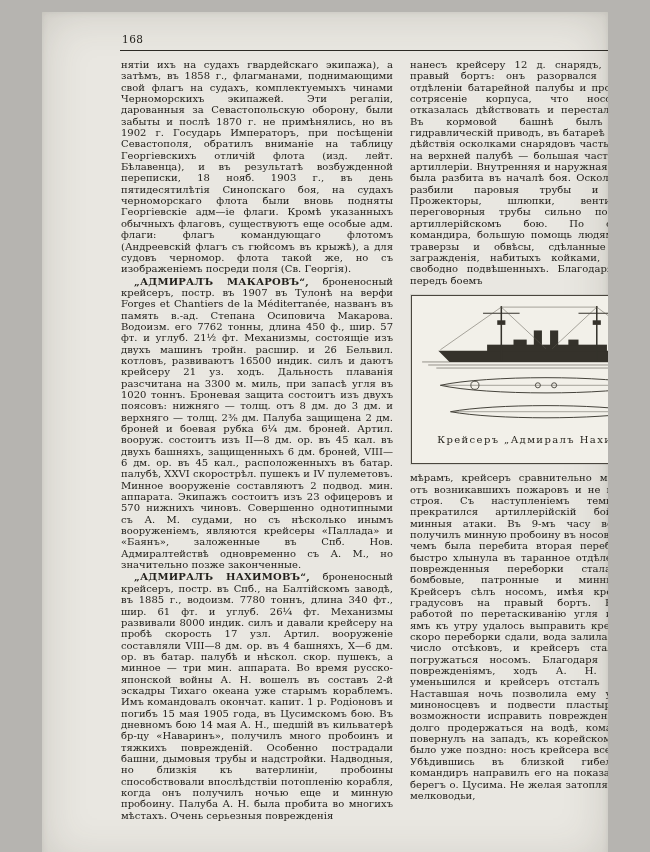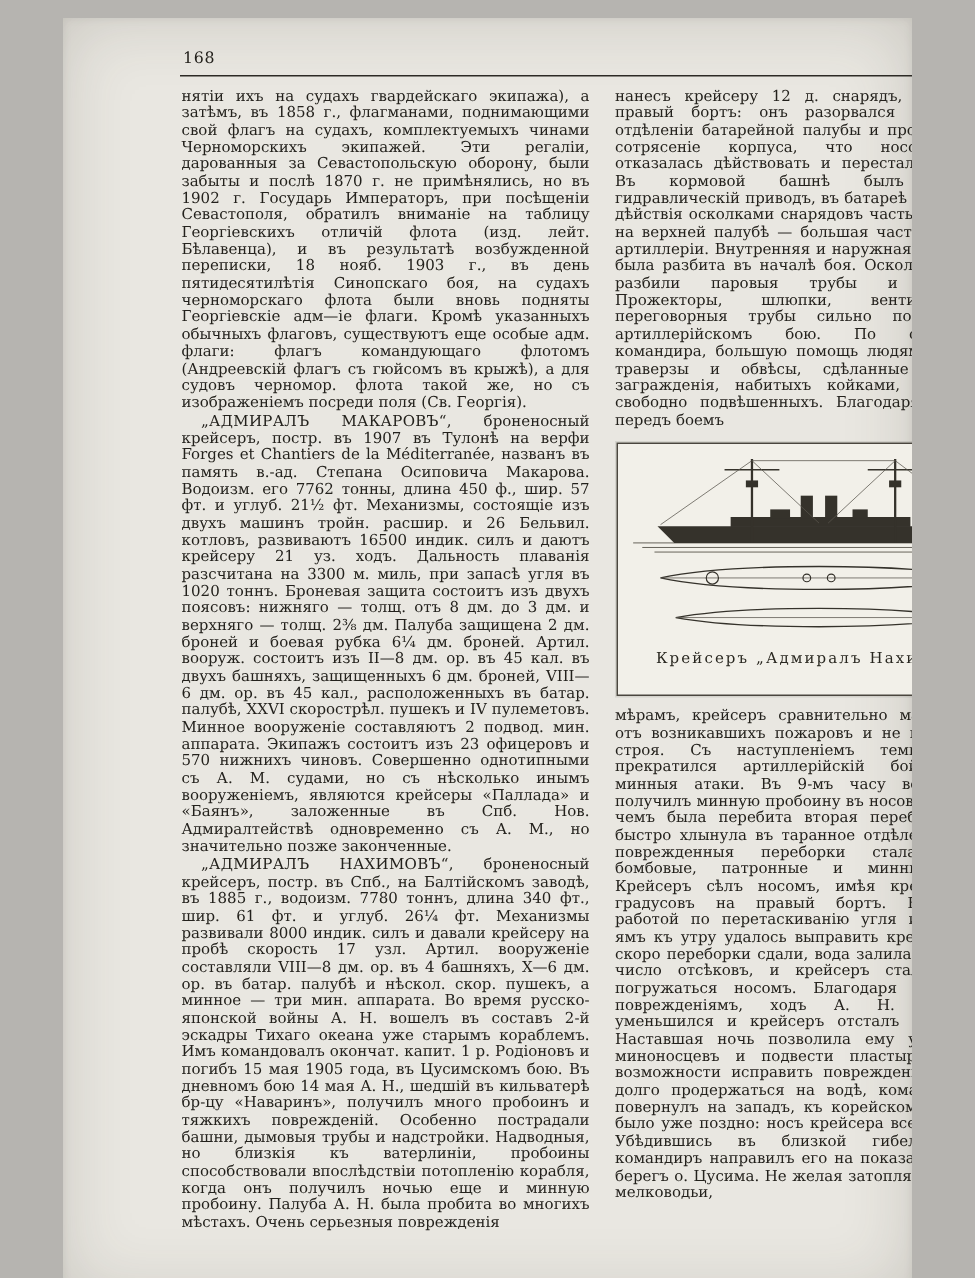--- a/index.html
+++ b/index.html
@@ -12,21 +12,21 @@
   }
   .content{position:absolute;left:78px;top:20px;width:562px;}
   .pagehead{position:relative;height:15px;}
   .pagenum{position:absolute;left:2px;top:1px;font-size:10.5px;letter-spacing:.5px;}
   .pagetitle{display:block;text-align:center;font-size:10.5px;font-weight:bold;letter-spacing:.3px;}
   .rule{border-bottom:1px solid #2c2a25;margin-top:3px;}
   .cols{display:flex;gap:17px;margin-top:8px;justify-content:flex-end;}
   .col{width:272px;font-size:10px;line-height:11.35px;text-align:justify;}
   .col p{margin:0;}
   p.art{text-indent:13px;margin-top:1px;}
-  .lead{font-weight:normal;letter-spacing:.2px;}
+  .lead{font-weight:bold;letter-spacing:.2px;}
   figure.engraving{
     margin:9px 1px 8px;border:1px solid #4a463e;background:#f2f0e9;
     padding:5px 4px 14px;box-shadow:0 0 0 1px rgba(74,70,62,.12);
   }
   figure.engraving svg{display:block;width:100%;height:auto;}
   figcaption{
     text-align:center;font-size:10px;letter-spacing:1.4px;
     margin:3px 0 4px;color:#28261f;
   }
 </style>

